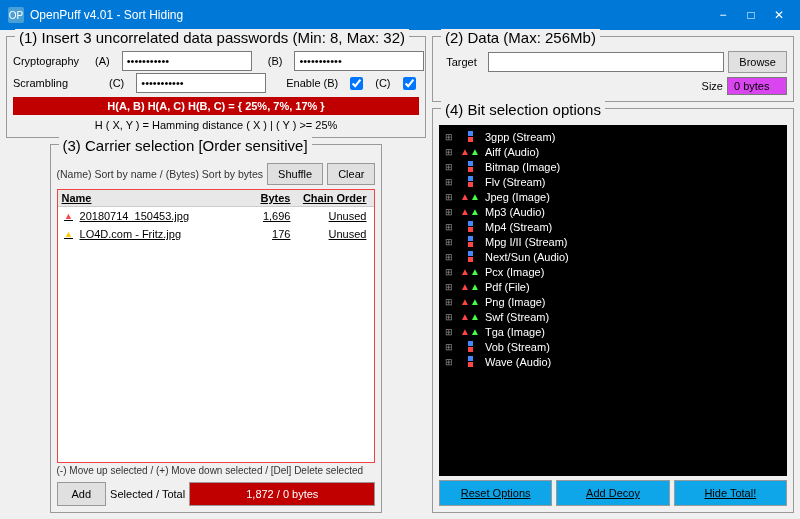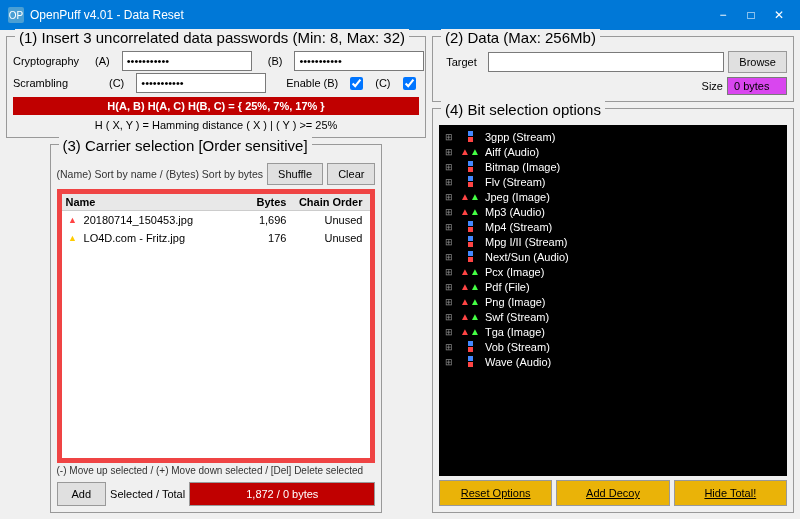--- a/index.html
+++ b/index.html
@@ -155,22 +155,23 @@
       height: 22px;
       padding: 0 10px;
       background: #e0e0e0;
       border: 1px solid #999;
       font-size: 11px;
       cursor: pointer;
     }
     .carrier-table {
       flex: 1;
       background: white;
-      border: 5px solid #ef4444;
+      border: 1px solid #ef4444;
       overflow-y: auto;
+      text-decoration: underline;
     }
     .table-header {
       display: flex;
       background: #e8e8e8;
       border-bottom: 1px solid #ccc;
       padding: 2px 4px;
       font-size: 11px;
       font-weight: bold;
     }
     .col-name { flex: 1; }
@@ -327,33 +328,33 @@
     .icon-red-arrow { color: #ff4444; font-size: 11px; }
     .icon-yellow-sq { color: #ffcc00; font-size: 9px; }
     .bottom-buttons {
       display: flex;
       gap: 4px;
       margin-top: 4px;
     }
     .bottom-btn {
       flex: 1;
       height: 26px;
-      background: #eab308;
+      background: #0ea5e9;
       border: 1px solid #999;
       font-size: 11px;
       cursor: pointer;
     }
   </style>
 </head>
 <body>
 
 <div class="title-bar">
   <div class="title-bar-left">
     <div class="title-bar-icon">OP</div>
-    <span>OpenPuff v4.01 - Data Reset</span>
+    <span>OpenPuff v4.01 - Sort Hiding</span>
   </div>
   <div class="title-bar-controls">
     <button class="title-btn">−</button>
     <button class="title-btn">□</button>
     <button class="title-btn close">✕</button>
   </div>
 </div>
 
 <div class="main-content">
 

